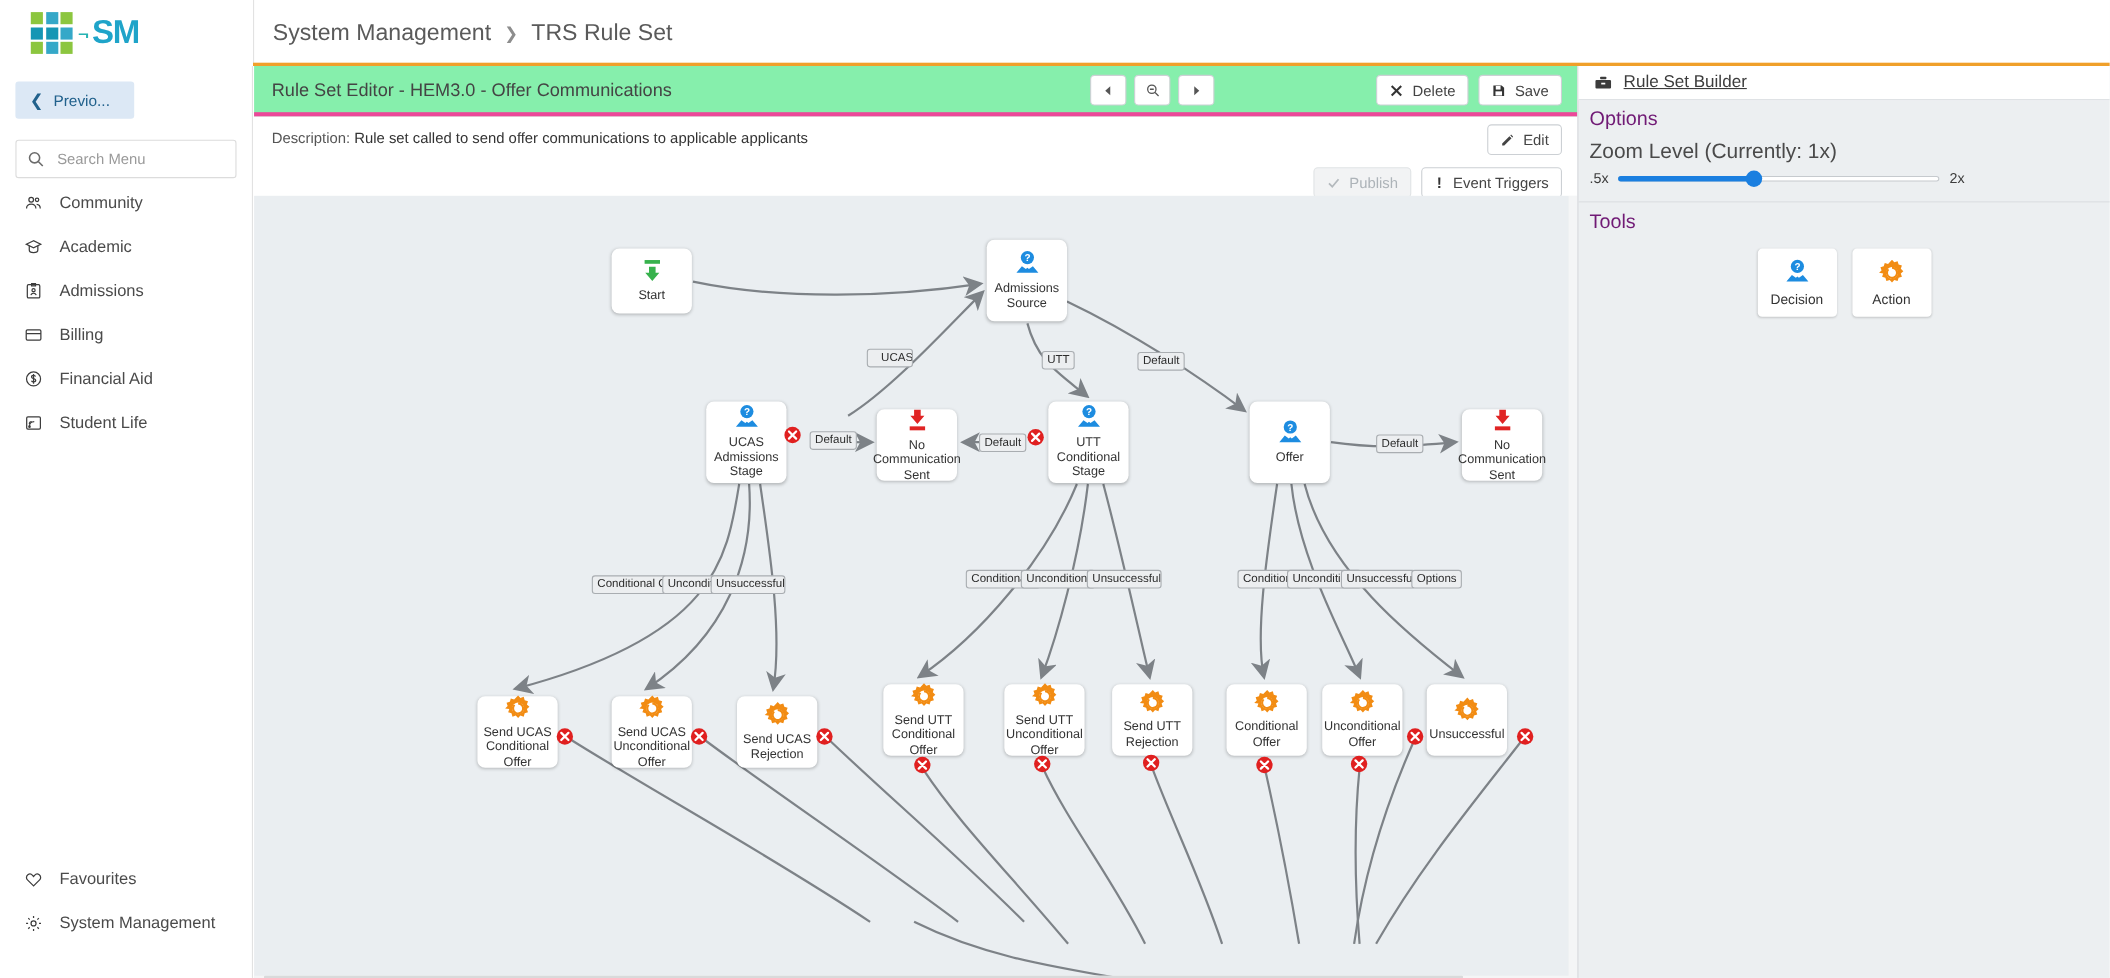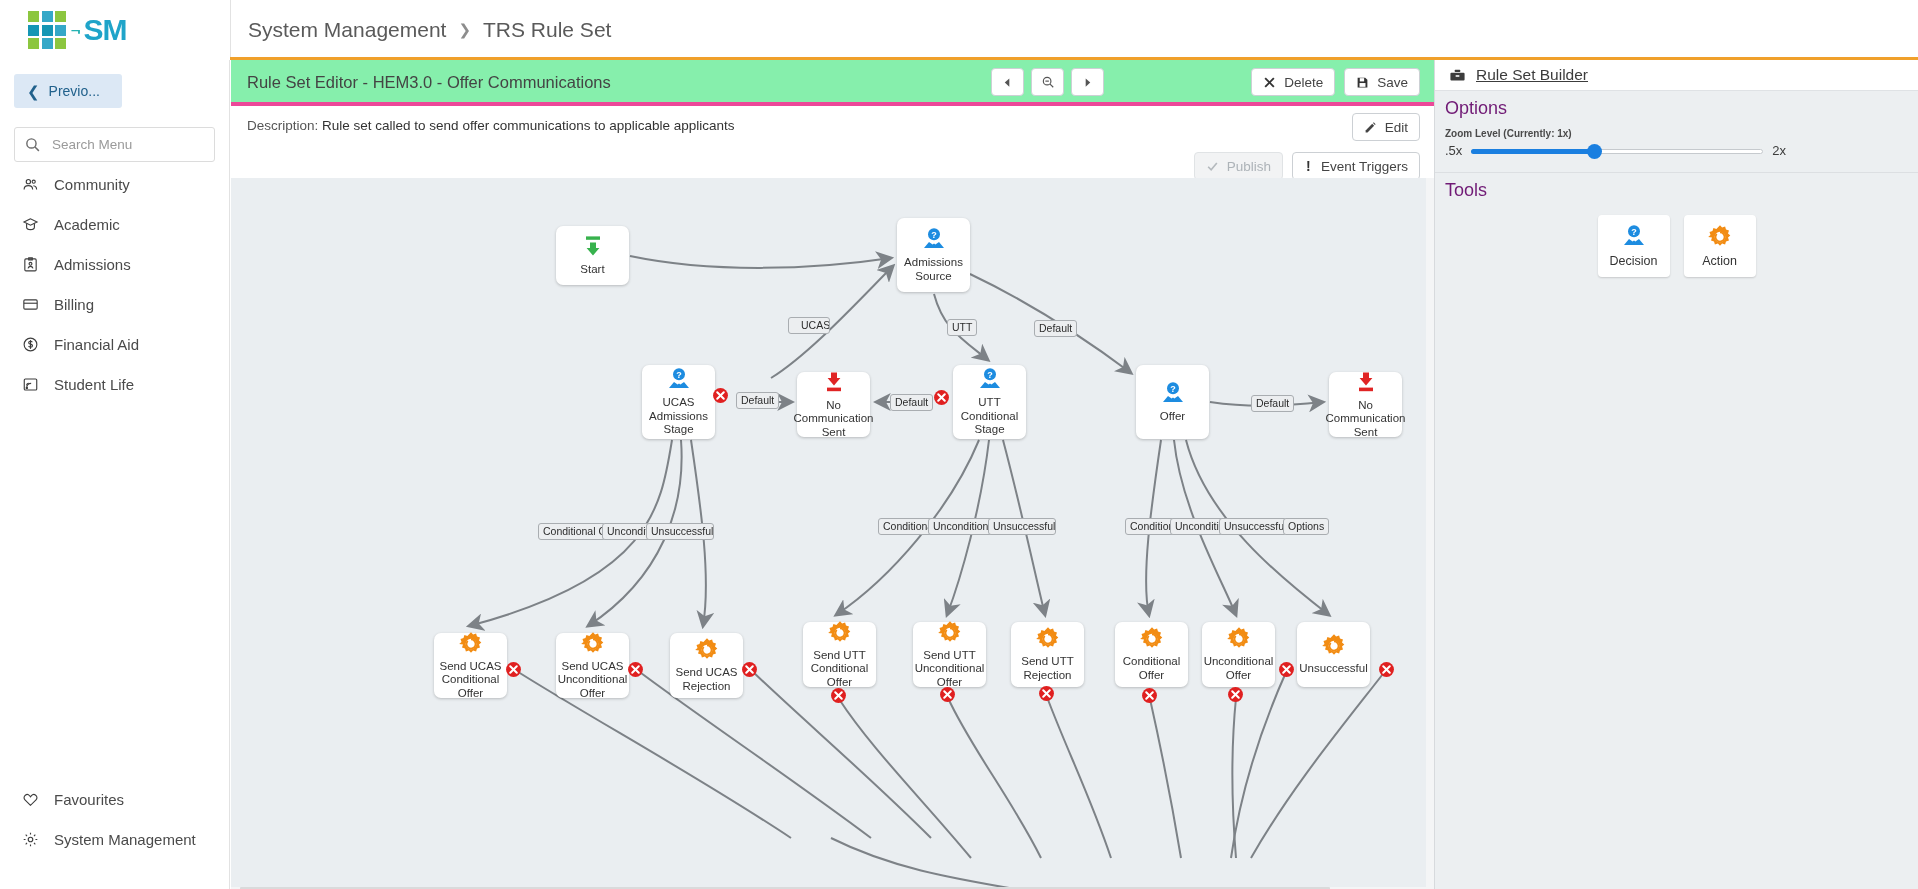--- a/index.html
+++ b/index.html
@@ -91,21 +91,21 @@
   .xbadge { position:absolute; width:17px; height:17px; cursor:pointer; }
   .xbadge svg { width:17px; height:17px; display:block; }
 
   
   .rpanel { position:absolute; left:1434px; top:60px; width:484px; height:829px;
             background:#eceff1; border-left:1px solid #d7dadd; }
   .rp-head { height:31px; background:#fff; display:flex; align-items:center; gap:10px;
              padding-left:14px; border-bottom:1px solid #dfe2e5; }
   .rp-title { font-size:15.5px; color:#3c3c3c;text-decoration:underline; }
   .rp-sec { font-size:18px; color:#701a75; padding:7px 0 0 10px; }
-  .zoomlbl { font-size:10px; color:#4a4a4a; padding:9px 0 0 10px;font-weight:bold; }
+  .zoomlbl { font-size:19px; color:#4a4a4a; padding:9px 0 0 10px; }
   .sliderrow { display:flex; align-items:center; gap:9px; padding:4px 0 0 10px; }
   .sl-end { font-size:13px; color:#3c3c3c; }
   .slider { position:relative; width:292px; height:14px; }
   .sl-track { position:absolute; left:0; top:5px; width:292px; height:5px; border-radius:4px;
               background:#fff; border:1px solid #c6cace; }
   .sl-fill { position:absolute; left:0; top:5px; width:124px; height:5px; border-radius:4px;
              background:#1a7fe0; }
   .sl-knob { position:absolute; left:116px; top:0; width:15px; height:15px; border-radius:50%;
              background:#1a7fe0; cursor:pointer; }
   .rp-div { height:1px; background:#dcdfe2; margin:14px 0 0 0; }

